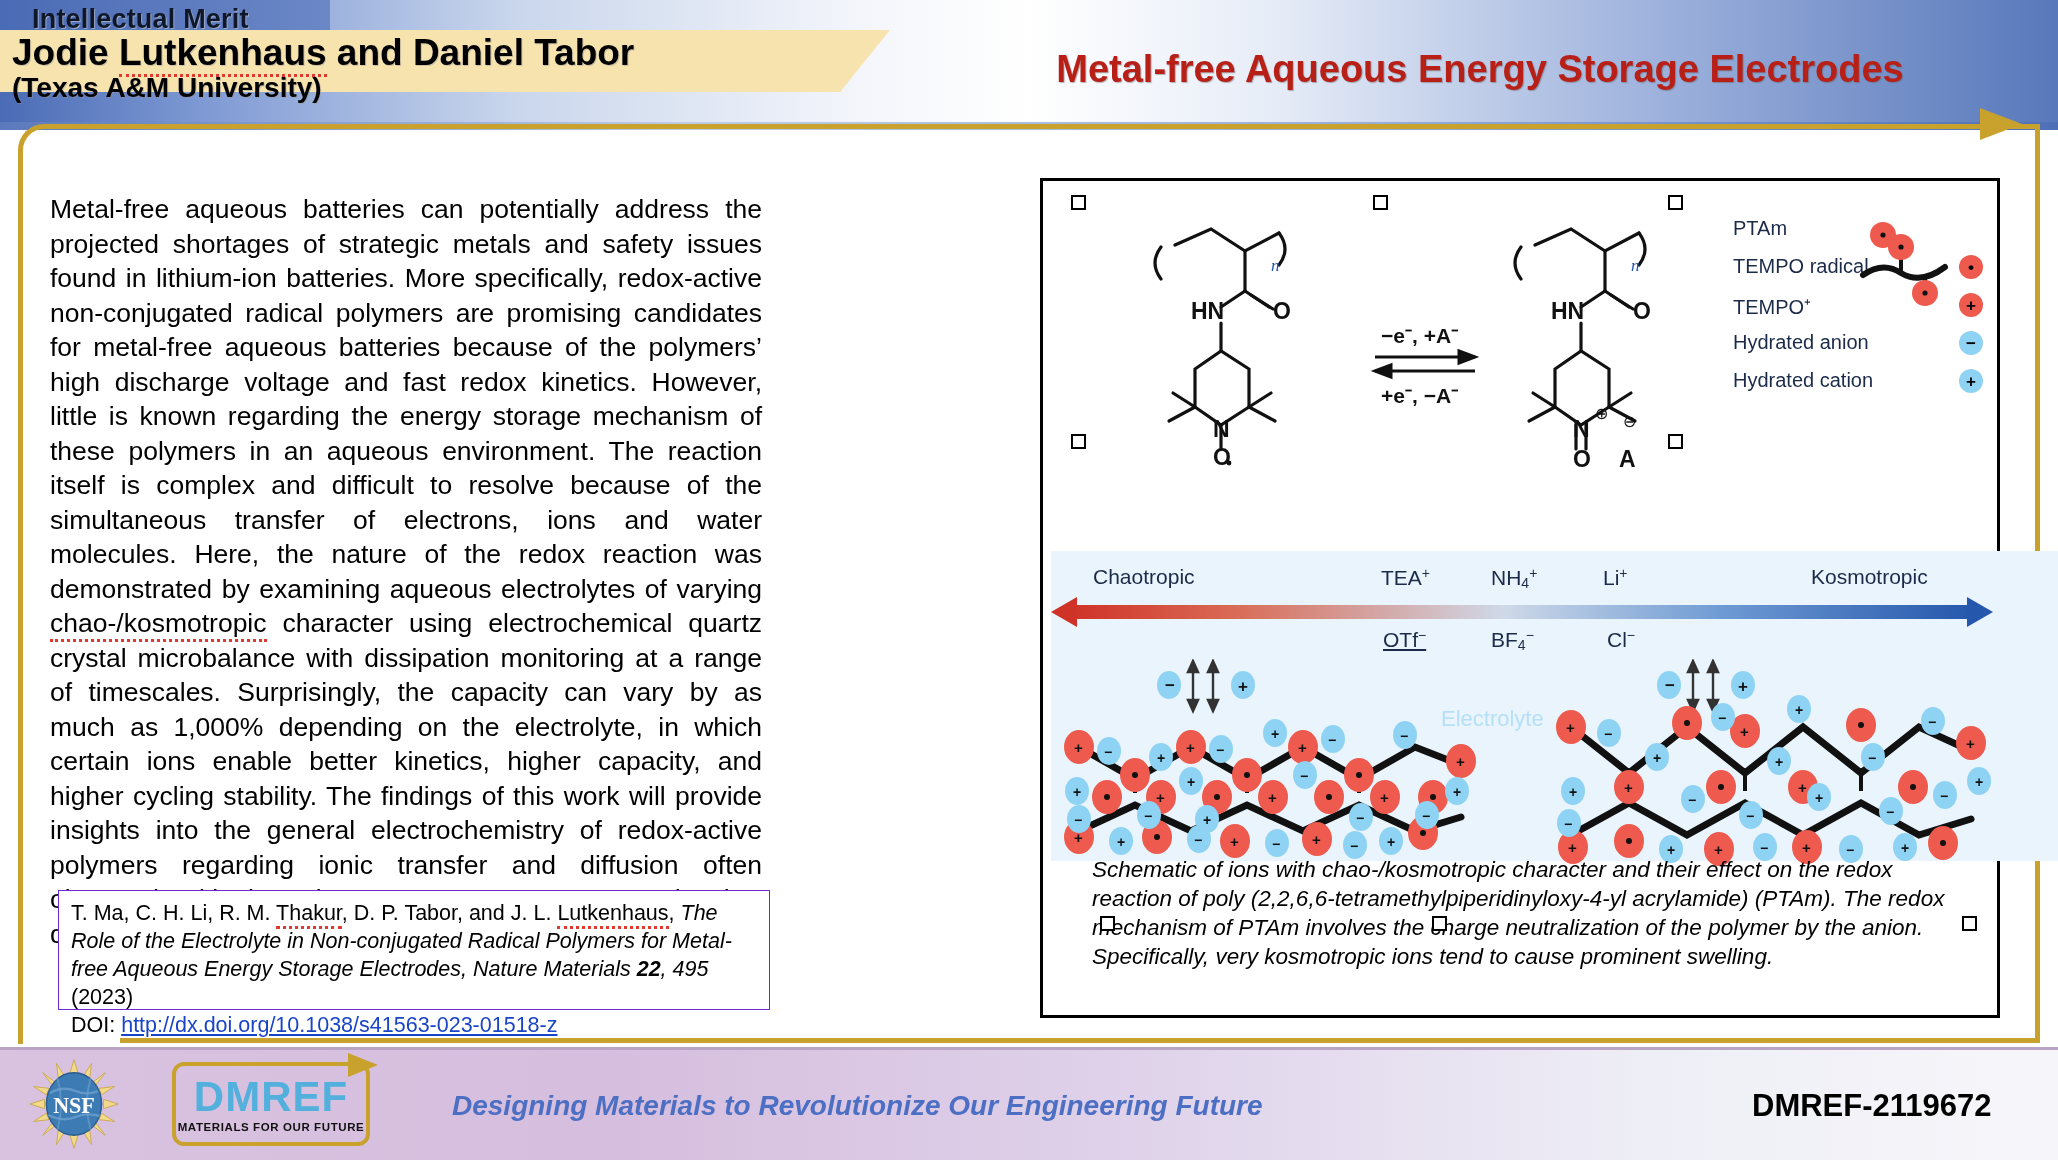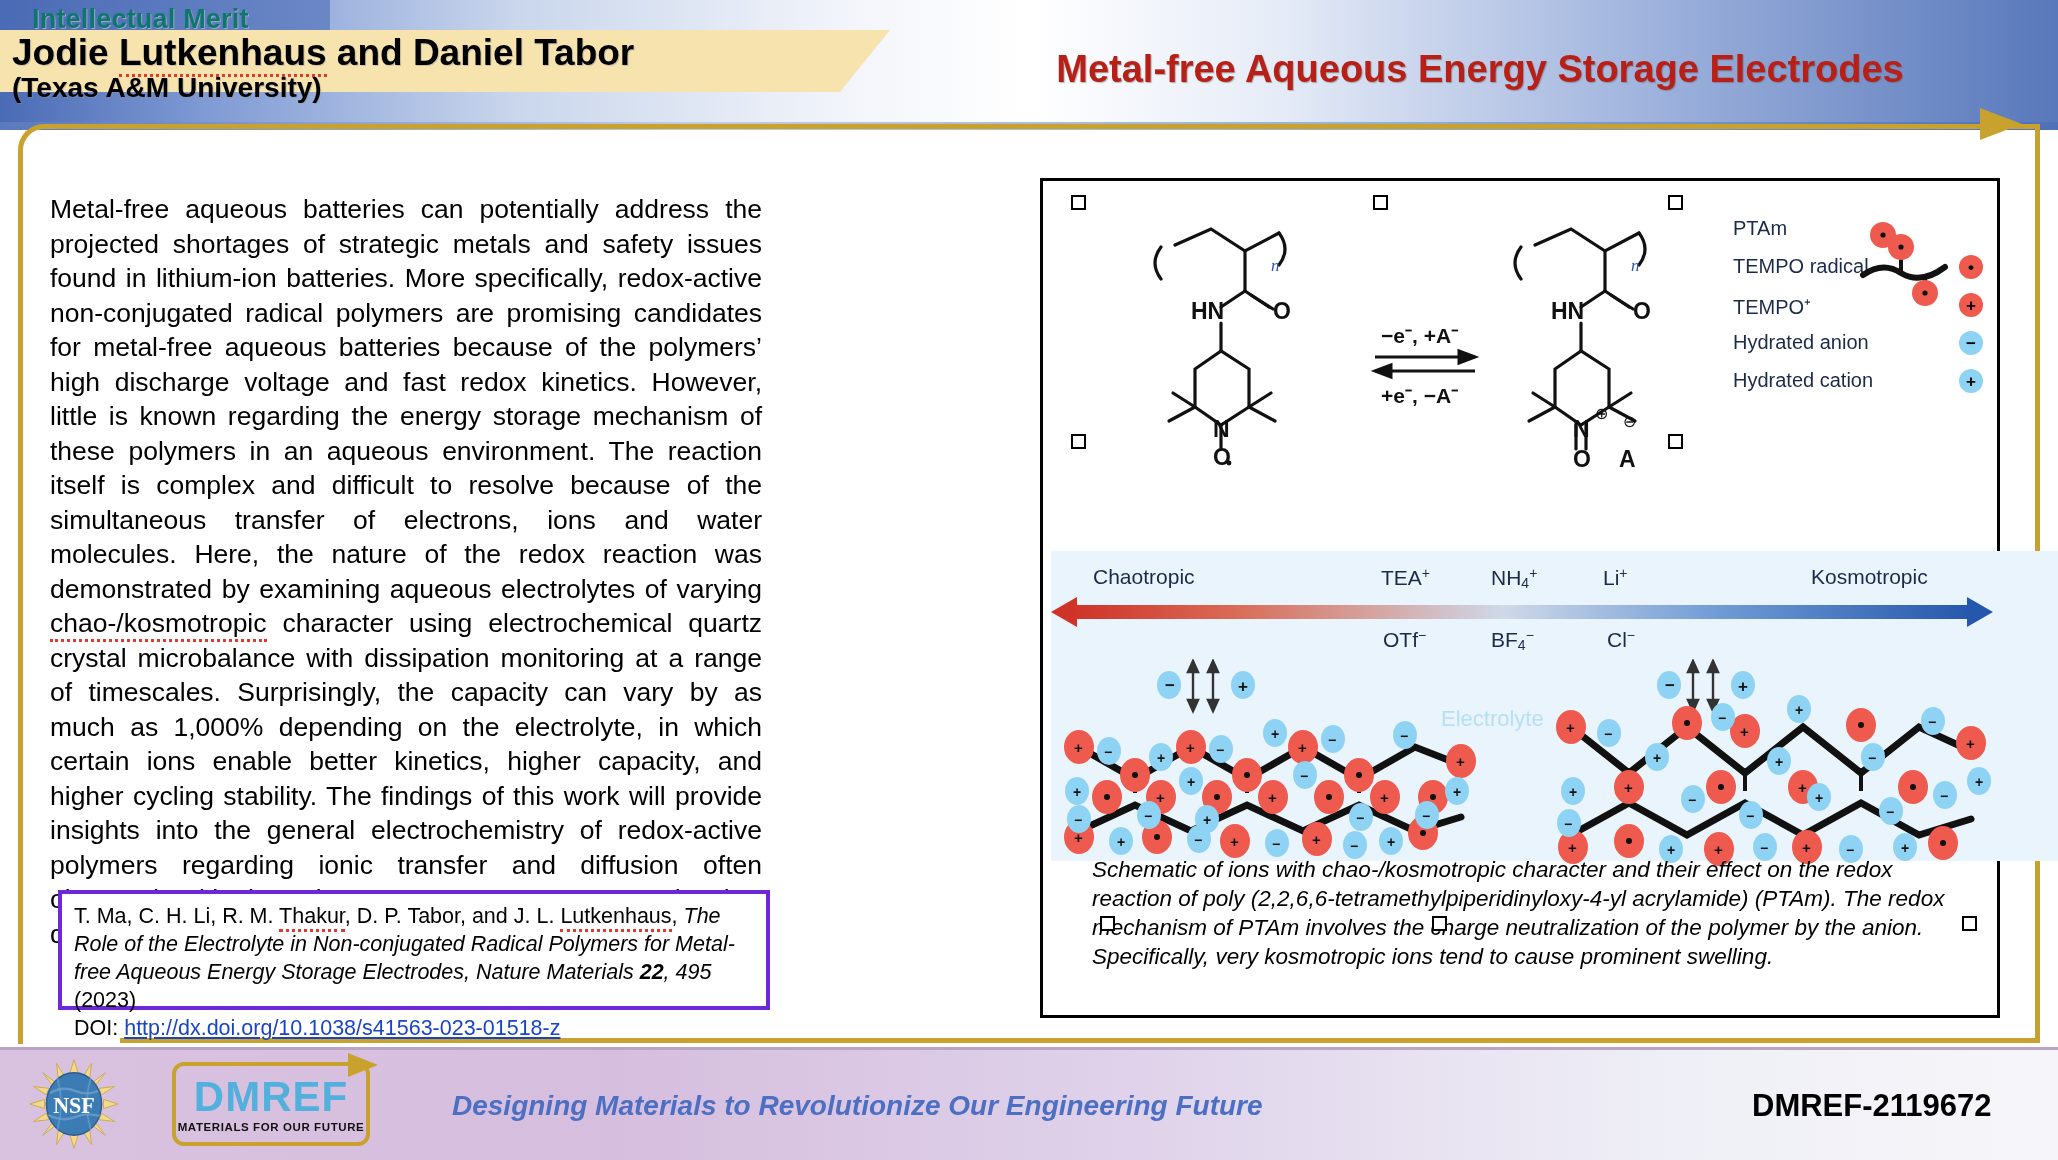--- a/index.html
+++ b/index.html
@@ -21,21 +21,21 @@
   .header-rule {
     position: absolute; left: 0; top: 122px; width: 2058px; height: 8px;
     background: linear-gradient(to right, #5b79bd, #bfcce6, #97aed9, #4f70b6);
   }
   .im-bar {
     position: absolute; left: 0; top: 0; width: 330px; height: 42px;
     background: linear-gradient(to right, #4a6bb5, #6b87c6);
   }
   .im-label {
     position: absolute; left: 32px; top: 4px;
-    font-size: 27px; font-weight: bold; color: #0f766e;
+    font-size: 27px; font-weight: bold; color: #0f172a;
     letter-spacing: .2px;
     text-shadow: 1px 1px 0 #9aa7c6;
   }
   .name-banner {
     position: absolute; left: 0; top: 30px; width: 890px; height: 62px;
     background: #f7e3ae;
     clip-path: polygon(0 0, 890px 0, 840px 62px, 0 62px);
     box-shadow: 0 2px 2px rgba(0,0,0,.12);
   }
   .name-line1 {
@@ -83,21 +83,21 @@
 
   
   .abstract {
     position: absolute; left: 50px; top: 192px; width: 712px;
     font-size: 26.5px; line-height: 34.5px;
     color: #000; text-align: justify;
   }
   .cite-box {
     position: absolute; left: 58px; top: 890px;
     width: 712px; height: 120px;
-    border: 4px solid #6d28d9; background: #fff;
+    border: 1px solid #6d28d9; background: #fff;
     padding: 8px 10px 6px 12px;
   }
   .cite-text {
     font-size: 21.5px; line-height: 28px; color: #000;
   }
   .cite-text i { font-style: italic; }
   .cite-text b { font-weight: bold; }
   .doi-line { font-size: 21.5px; line-height: 28px; }
   .doi-link { color: #1a44c8; }
 
@@ -378,21 +378,21 @@
         <span class="chao-lbl" style="left:760px; top:4px;">Kosmotropic</span>
 
         <span class="ion-lbl" style="left:330px; top:4px;">TEA<span class="sup">+</span></span>
         <span class="ion-lbl" style="left:440px; top:4px;">NH<span class="sub">4</span><span class="sup">+</span></span>
         <span class="ion-lbl" style="left:552px; top:4px;">Li<span class="sup">+</span></span>
 
         <div class="arrow-l"></div>
         <div class="arrow-bar"></div>
         <div class="arrow-r"></div>
 
-        <span class="ion-lbl" style="left:332px; top:66px;">OTf<span class="sup">−</span></span>
+        <span class="ion-lbl" style="left:332px; top:66px;text-decoration:underline;">OTf<span class="sup">−</span></span>
         <span class="ion-lbl" style="left:440px; top:66px;">BF<span class="sub">4</span><span class="sup">−</span></span>
         <span class="ion-lbl" style="left:556px; top:66px;">Cl<span class="sup">−</span></span>
       </div>
 
       <div class="electrolyte-lbl">Electrolyte</div>
 
       <svg style="position:absolute;left:100px;top:108px;width:120px;height:56px;" viewBox="0 0 120 56">
         <g stroke="#333" stroke-width="2.4" fill="#333">
           <line x1="42" y1="6" x2="42" y2="48"></line>
           <polygon points="42,2 37,13 47,13"></polygon>

